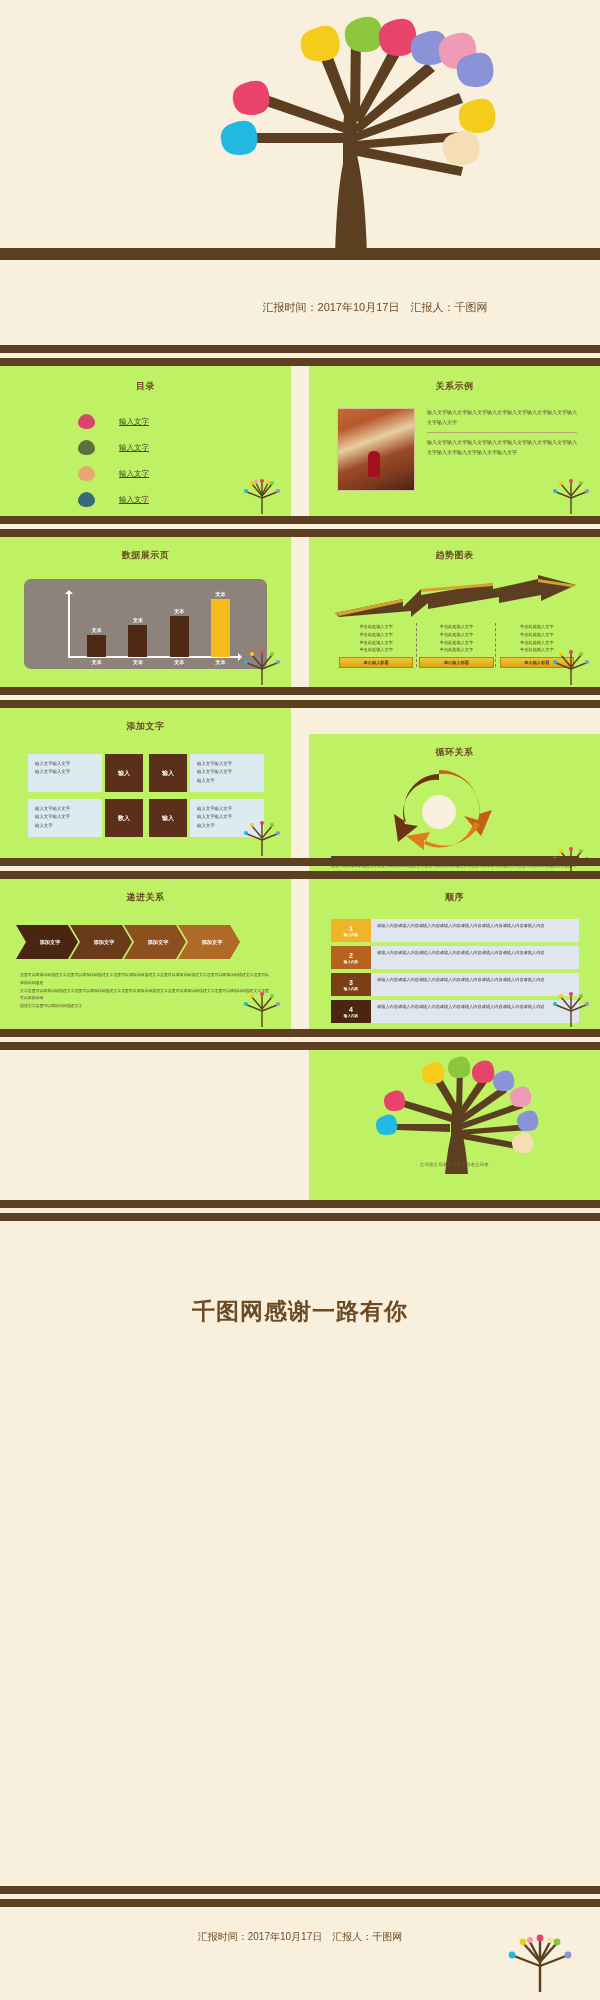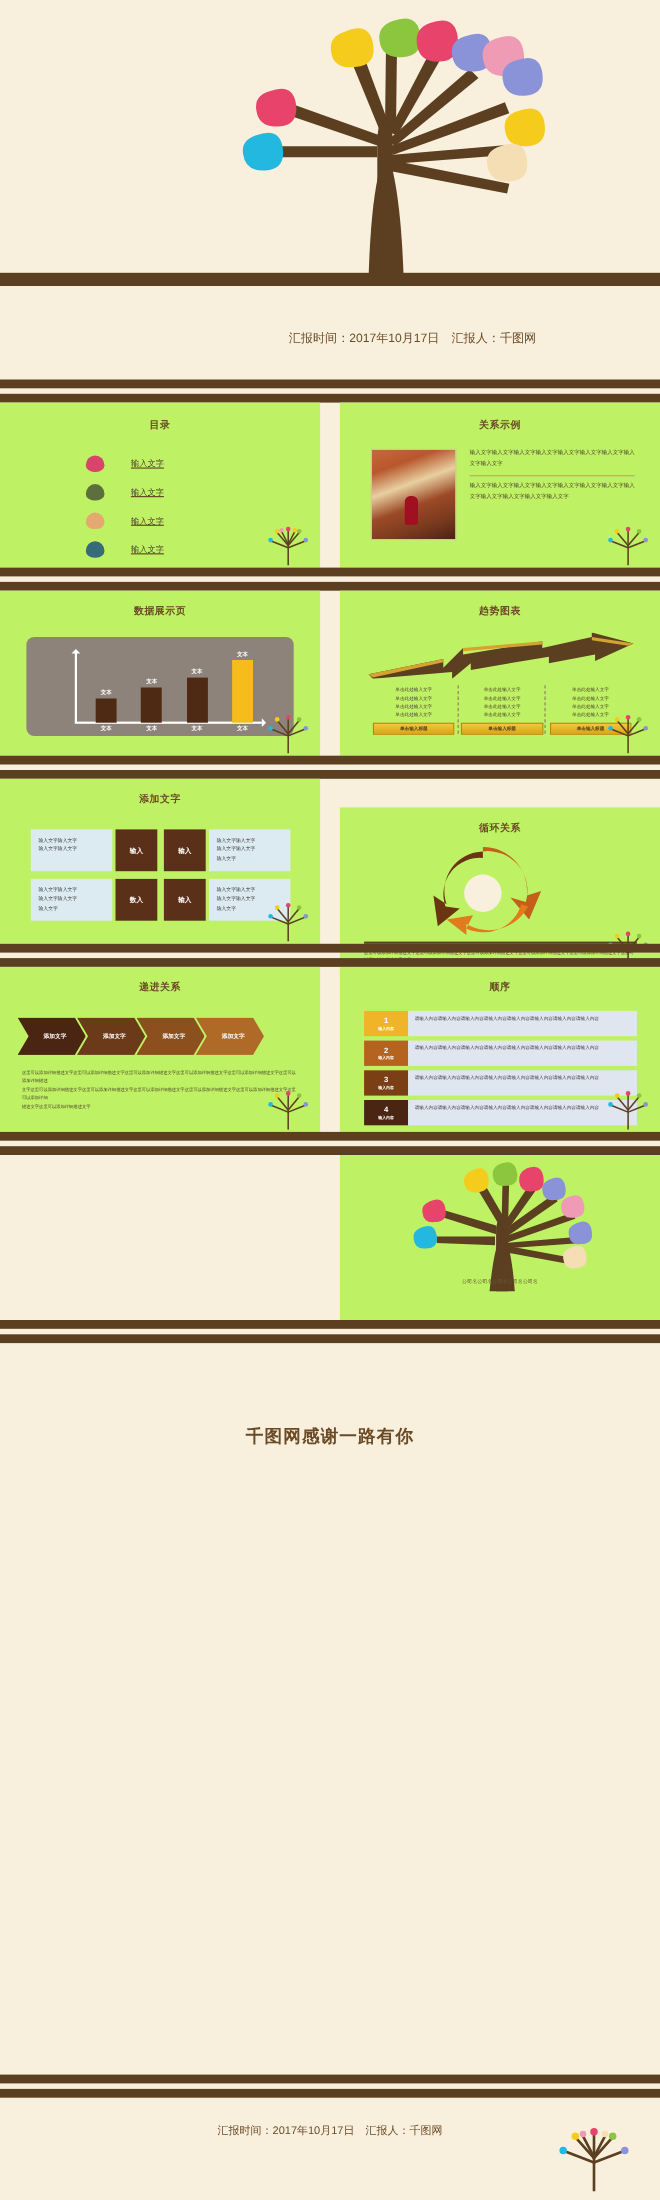--- a/index.html
+++ b/index.html
@@ -109,21 +109,21 @@
 
   
   #thanks-word { position:absolute; left:0; top:86px; width:291px; text-align:center;
      font-size:24px; color:#8a6a3a; letter-spacing:1px; }
   #thanks-sub { position:absolute; left:0; top:112px; width:291px; text-align:center;
      font-size:4.6px; color:#6b5a3a; }
   .tree-mid { position:absolute; left:60px; top:4px; width:175px; height:120px; }
 
   
   #closing-title { position:absolute; left:0; top:1296px; width:600px; text-align:center;
-     font-size:16px; font-weight:bold; color:#6b4a26; letter-spacing:1px; }
+     font-size:23px; font-weight:bold; color:#6b4a26; letter-spacing:1px; }
   #closing-footer { position:absolute; left:0; top:1930px; width:600px; text-align:center;
      font-size:10px; color:#6b4a26; }
   .tree-small-br { position:absolute; right:20px; bottom:8px; width:80px; height:66px; }
 </style>
 </head>
 <body>
 
 <div class="page">
 
   <div id="cover" class="slide">

